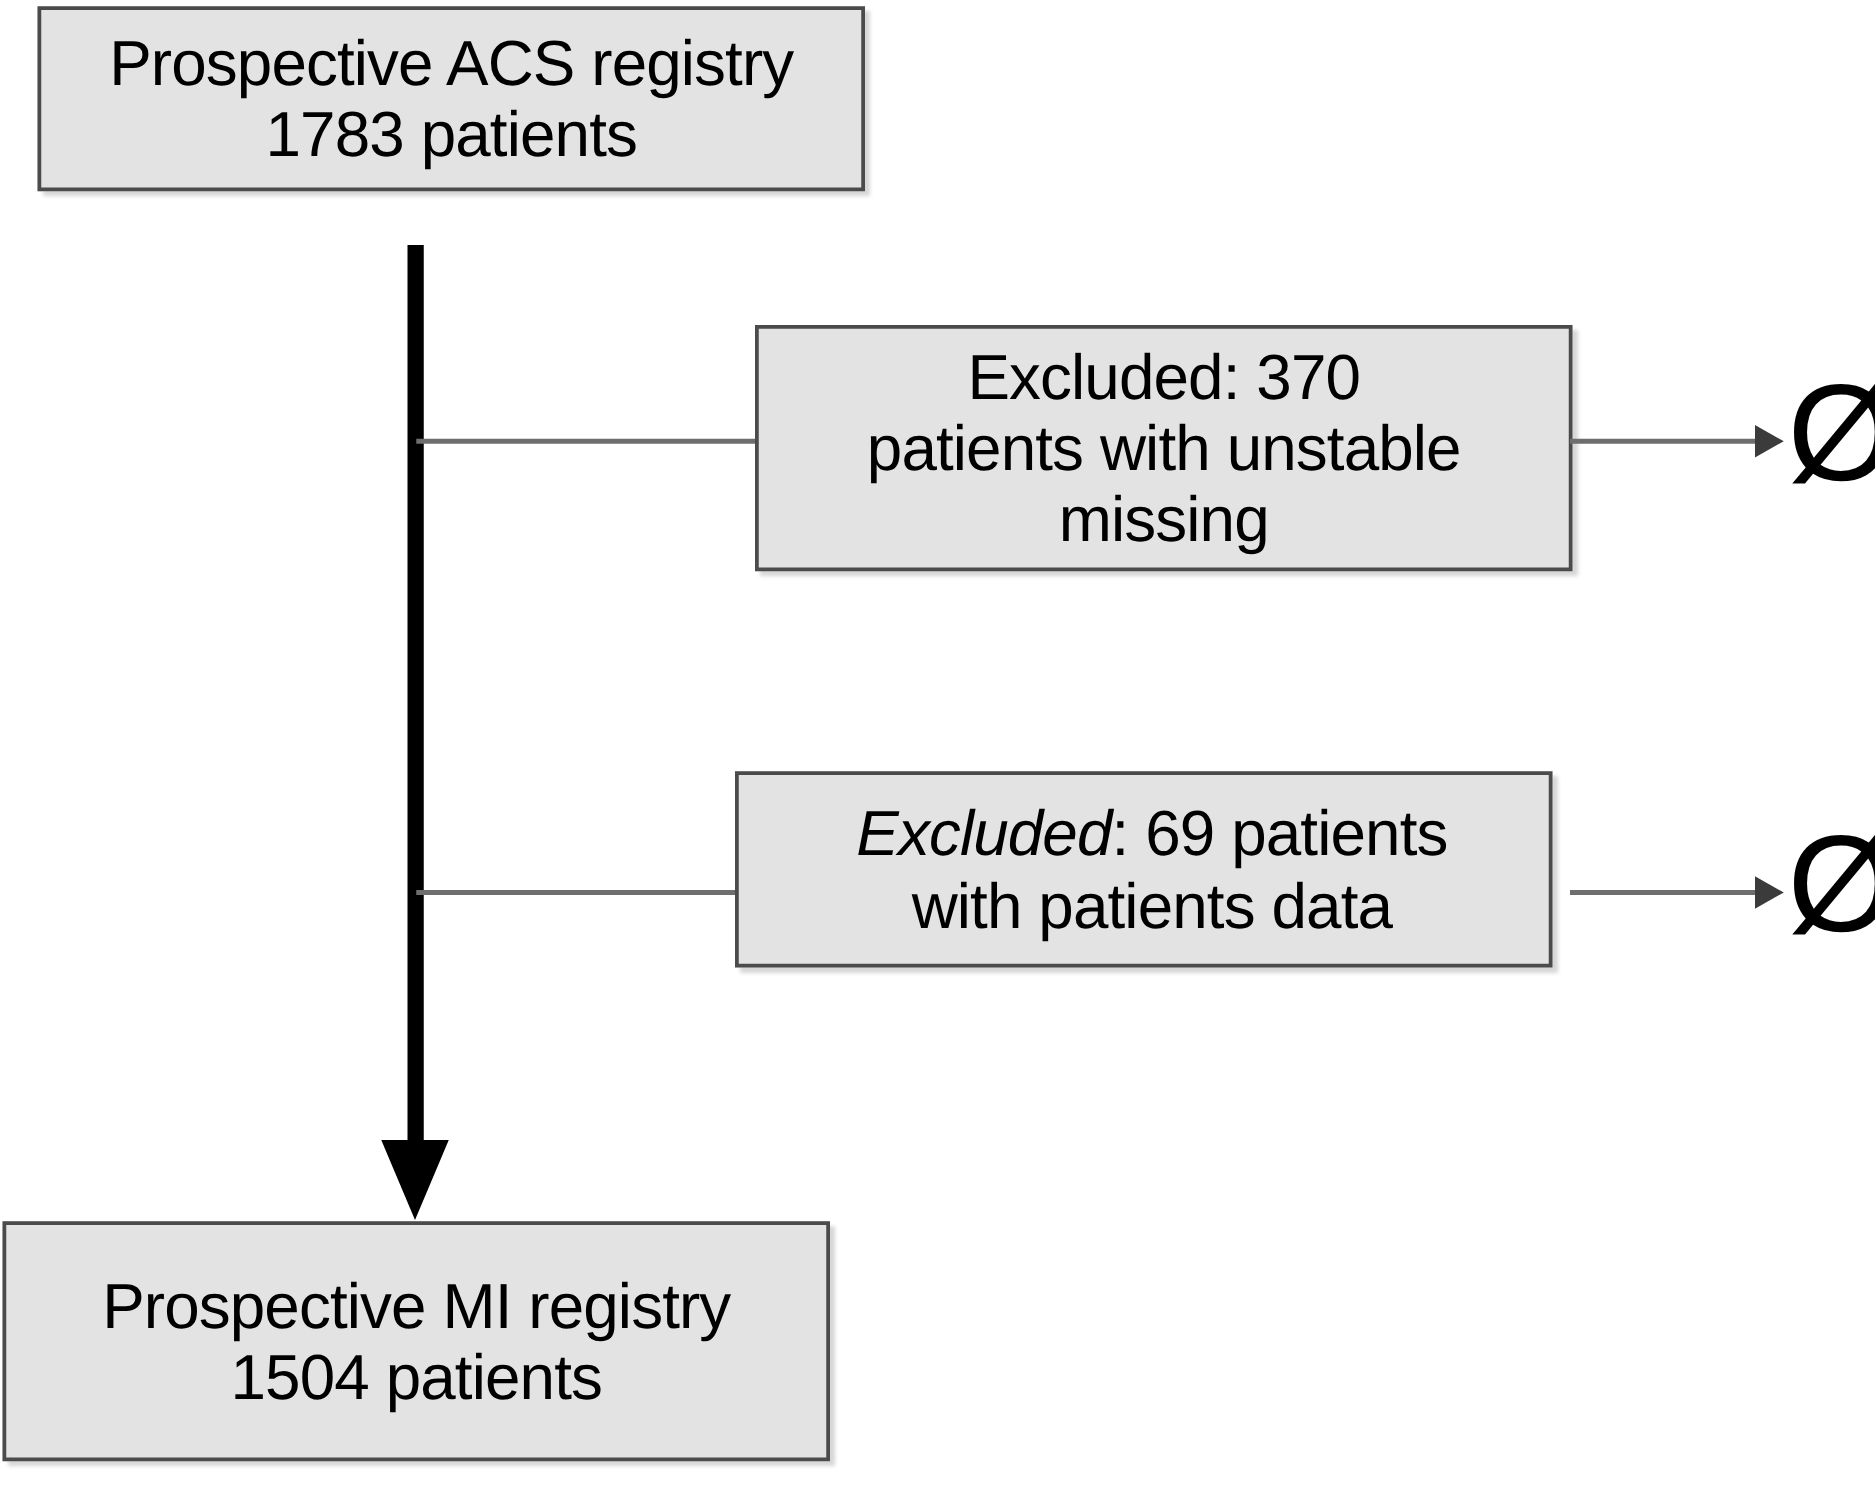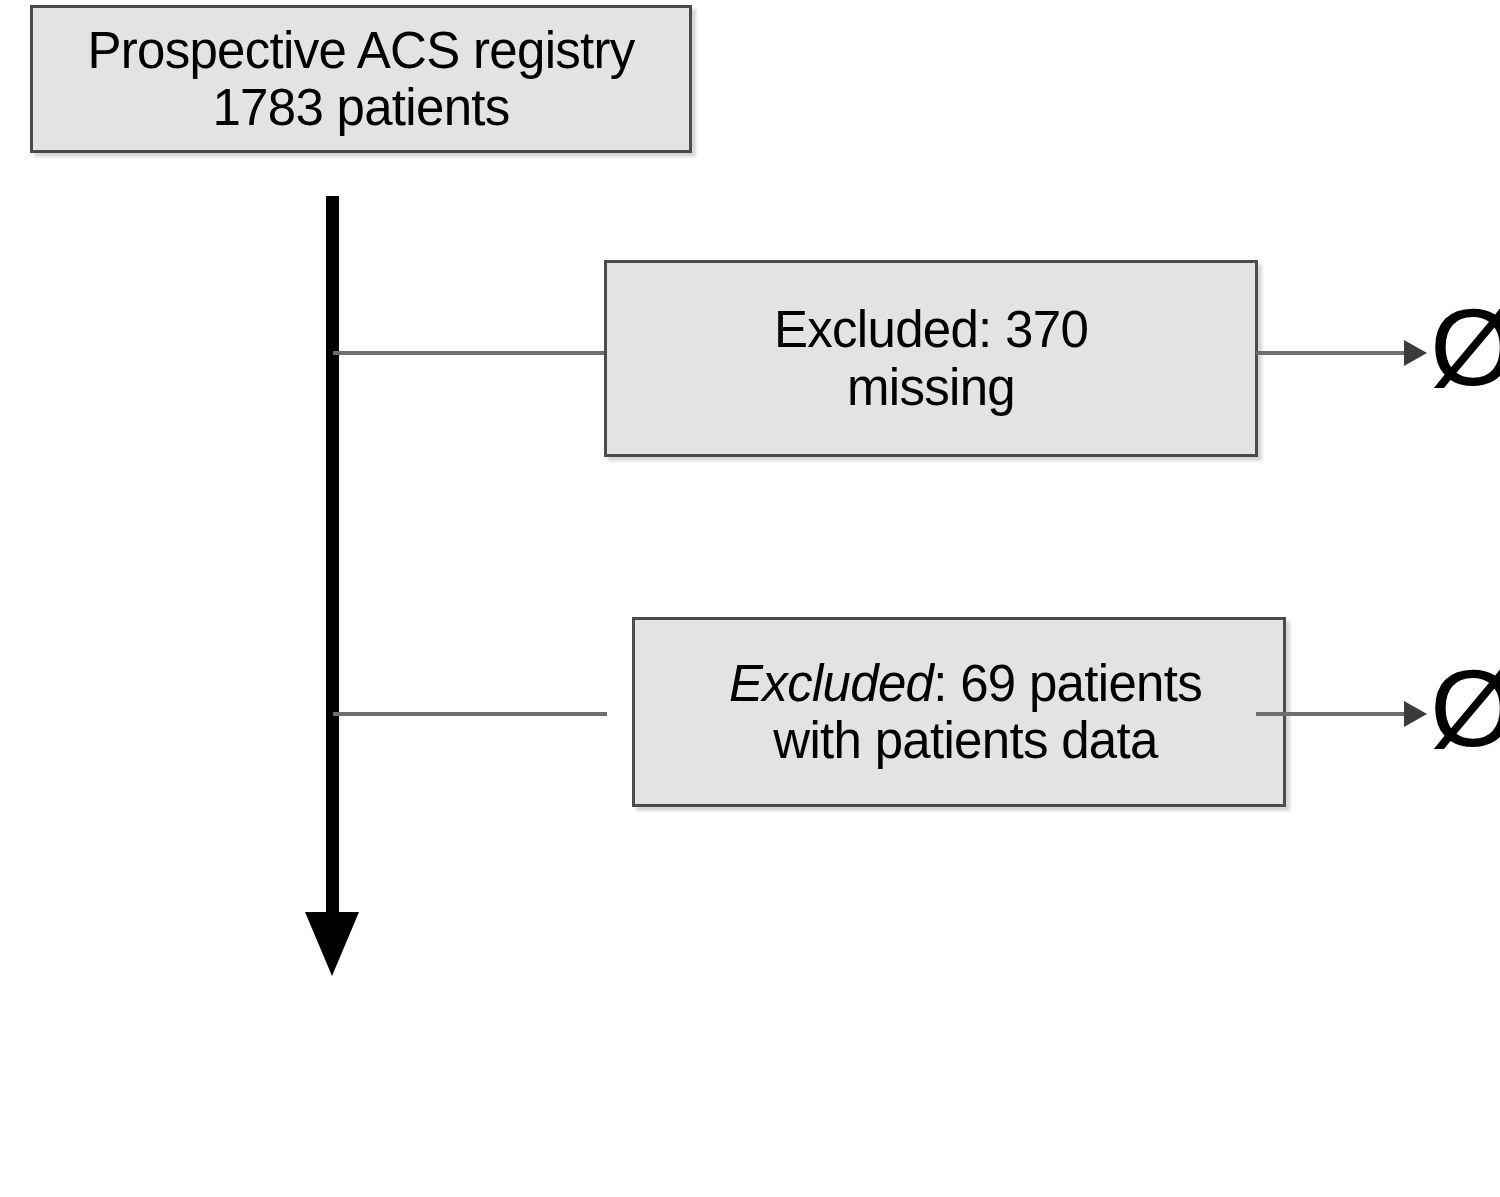--- a/index.html
+++ b/index.html
@@ -32,21 +32,21 @@
     font-size: 51px;
     line-height: 1.12;
     letter-spacing: -0.7px;
     font-stretch: condensed;
     padding: 4px 10px;
   }
   .node .line { display: block; white-space: nowrap; }
 
   #node-source   { left: 2px;   top: 5px;    width: 662px; height: 148px; margin-left: 28px; }
   #node-excl-1   { left: 604px; top: 260px;  width: 654px; height: 197px; }
-  #node-excl-2   { left: 632px; top: 617px;  width: 654px; height: 190px; padding-left: 23px; }
+  #node-excl-2   { left: 588px; top: 617px;  width: 654px; height: 157px; padding-left: 23px; }
   #node-result   { left: 2px;   top: 977px;  width: 662px; height: 192px; }
 
   #node-source   .line, #node-result .line { text-align: center; }
 
   .ital { font-style: italic; }
 
   
   #main-arrow-stem {
     position: absolute;
     left: 326px;
@@ -110,32 +110,37 @@
     <span class="line">1783 patients</span>
   </div>
 
   <div id="main-arrow-stem"></div>
   <div id="main-arrow-head"></div>
 
   <div class="branch-line" id="branch-1-left"></div>
 
   <div class="node" id="node-excl-1">
     <span class="line">Excluded: 370</span>
+    <span class="line">patients with unstable</span>
     <span class="line">missing</span>
   </div>
 
   <div class="branch-line" id="branch-1-right"></div>
   <div class="branch-head" id="branch-1-head"></div>
   <div class="null-symbol" id="null-1">Ø</div>
 
   <div class="branch-line" id="branch-2-left"></div>
 
   <div class="node" id="node-excl-2">
     <span class="line"><em class="ital">Excluded</em><span>: 69 patients</span></span>
     <span class="line">with patients data</span>
   </div>
 
   <div class="branch-line" id="branch-2-right"></div>
   <div class="branch-head" id="branch-2-head"></div>
   <div class="null-symbol" id="null-2">Ø</div>
 
+  <div class="node" id="node-result">
+    <span class="line">Prospective MI registry</span>
+    <span class="line">1504 patients</span>
+  </div>
 
 </div>
 
 </body></html>

